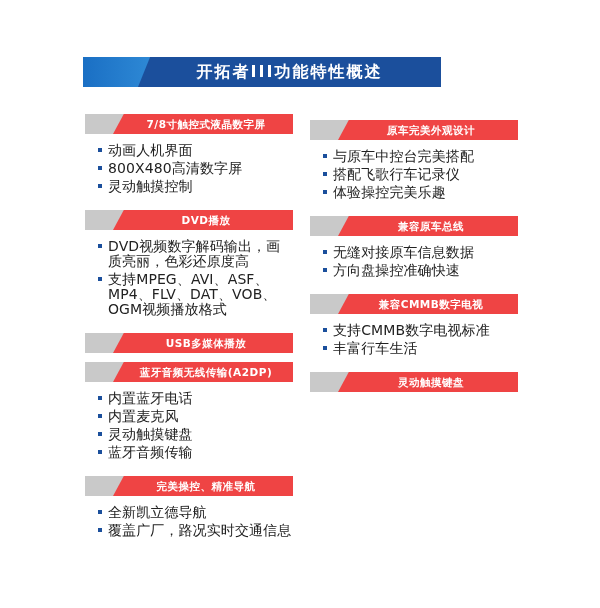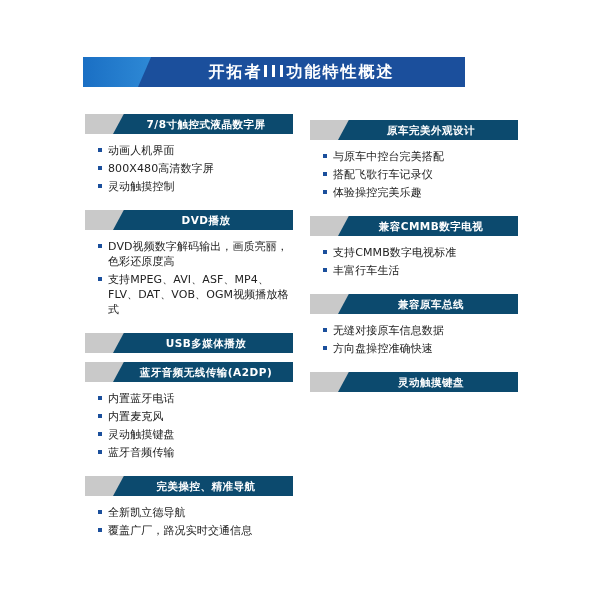--- a/index.html
+++ b/index.html
@@ -20,21 +20,20 @@
     background: #ffffff;
   }
 
   
   .title-banner {
     position: absolute;
     left: 83px;
     top: 57px;
     width: 358px;
     height: 30px;
-    padding-left: 24px;
   }
   .title-banner .tb-left {
     position: absolute;
     left: 0;
     top: 0;
     width: 72px;
     height: 30px;
     background: linear-gradient(90deg, #1a6fc4 0%, #2f8ad6 100%);
     clip-path: polygon(0 0, 100% 0, 86% 100%, 0 100%);
   }
@@ -83,21 +82,21 @@
     height: 20px;
     background: #c9c9c9;
     clip-path: polygon(0 0, 100% 0, 78% 100%, 0 100%);
   }
   .sec-header .sh-main {
     position: absolute;
     left: 28px;
     top: 0;
     right: 0;
     height: 20px;
-    background: #0c4a6e;
+    background: #ef4444;
     clip-path: polygon(6% 0, 100% 0, 100% 100%, 0 100%);
     display: flex;
     align-items: center;
     justify-content: center;
   }
   .sec-header .sh-text {
     color: #ffffff;
     font-size: 10.5px;
     font-weight: bold;
     letter-spacing: 0.5px;
@@ -105,21 +104,21 @@
     padding-left: 6px;
   }
 
   .bullets {
     list-style: none;
     margin: 0 0 16px 0;
     padding: 0 0 0 13px;
   }
   .bullets li {
     position: relative;
-    font-size: 11px;
+    font-size: 14px;
     color: #222222;
     line-height: 15px;
     margin-bottom: 3px;
     padding-left: 10px;
     letter-spacing: 0.1px;
   }
   .bullets li .dot {
     position: absolute;
     left: 0;
     top: 5px;
@@ -268,58 +267,58 @@
             <span class="dot"></span>
             <span class="txt">体验操控完美乐趣</span>
           </li>
       </ul>
     </div>
 
     <div class="section">
       <div class="sec-header">
         <div class="sh-left"></div>
         <div class="sh-main">
+          <span class="sh-text">兼容原车总线</span>
+        </div>
+      </div>
+      <ul class="bullets">
+        <li>
+            <span class="dot"></span>
+            <span class="txt">无缝对接原车信息数据</span>
+          </li>
+        <li>
+            <span class="dot"></span>
+            <span class="txt">方向盘操控准确快速</span>
+          </li>
+      </ul>
+    </div>
+
+    <div class="section">
+      <div class="sec-header">
+        <div class="sh-left"></div>
+        <div class="sh-main">
           <span class="sh-text">兼容CMMB数字电视</span>
         </div>
       </div>
       <ul class="bullets">
         <li>
             <span class="dot"></span>
             <span class="txt">支持CMMB数字电视标准</span>
           </li>
         <li>
             <span class="dot"></span>
             <span class="txt">丰富行车生活</span>
           </li>
       </ul>
     </div>
 
     <div class="section">
       <div class="sec-header">
         <div class="sh-left"></div>
         <div class="sh-main">
-          <span class="sh-text">兼容原车总线</span>
-        </div>
-      </div>
-      <ul class="bullets">
-        <li>
-            <span class="dot"></span>
-            <span class="txt">无缝对接原车信息数据</span>
-          </li>
-        <li>
-            <span class="dot"></span>
-            <span class="txt">方向盘操控准确快速</span>
-          </li>
-      </ul>
-    </div>
-
-    <div class="section">
-      <div class="sec-header">
-        <div class="sh-left"></div>
-        <div class="sh-main">
           <span class="sh-text">灵动触摸键盘</span>
         </div>
       </div>
     </div>
 
   </div>
 
 </div>
 
 </body></html>

